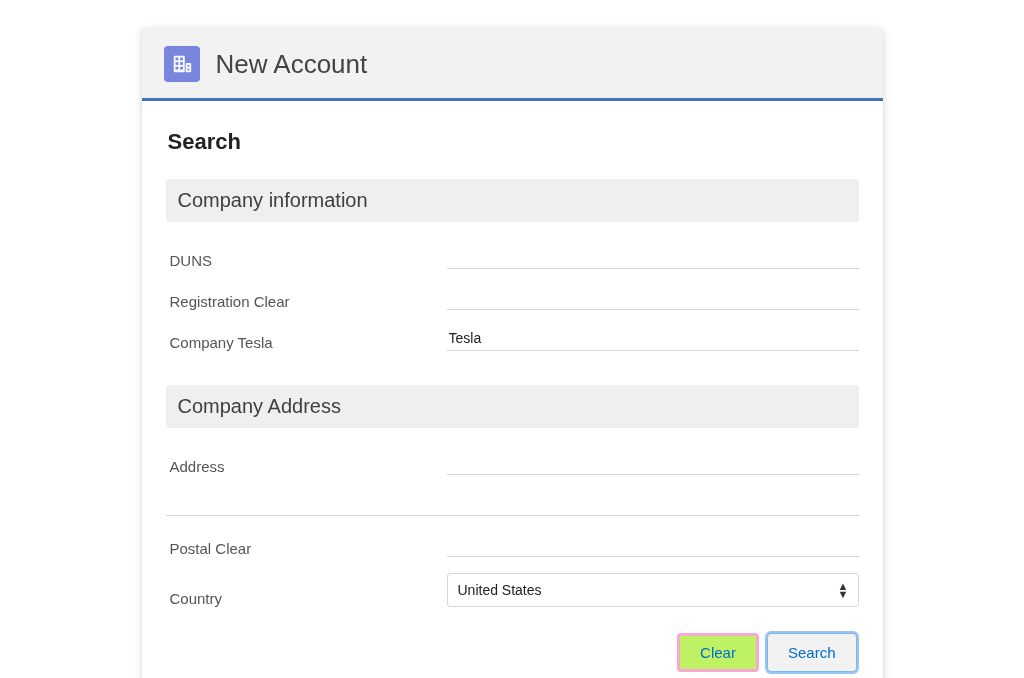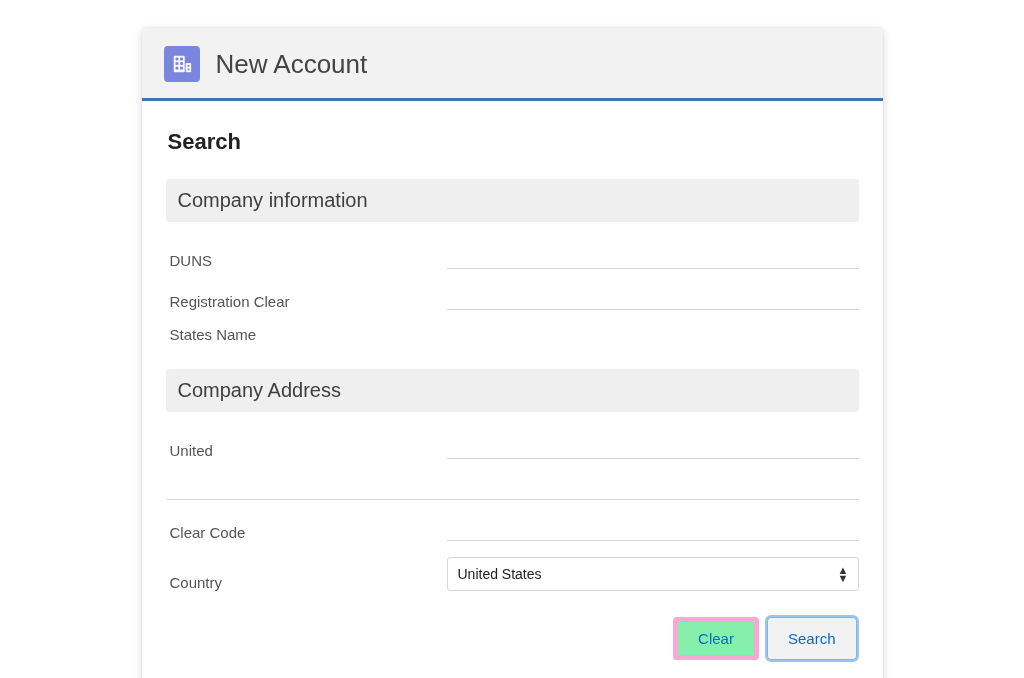--- a/index.html
+++ b/index.html
@@ -120,34 +120,34 @@
   .actions {
     display: flex;
     justify-content: flex-end;
     gap: 8px;
     margin-top: 18px;
     padding-right: 2px;
   }
   .btn {
     padding: 8px 20px;
     font-size: 15px;
-    border: 5px solid #f9a8d4;
+    border: 3px solid #f9a8d4;
     border-radius: 4px;
-    background: #86efac;
+    background: #bef264;
     color: #006dcc;
     cursor: pointer;
   }
   .btn-primary {
     background: #f2f2f2;
     border: 1px solid #7bb6ef;
     box-shadow: 0 0 0 2px rgba(72, 150, 230, 0.55);
     color: #006dcc;
   }
   .section-gap { height: 6px; }
-  .addr-section { margin-top: 12px; }
+  .addr-section { margin-top: 20px; }
 </style>
 </head>
 <body>
 
 <div class="card">
 
   <div class="card-header">
     <div class="header-icon">
       <svg width="22" height="22" viewBox="0 0 24 24" fill="none">
         <rect x="3" y="3" width="12" height="18" rx="1" fill="#fff" fill-opacity="0.95"></rect>
@@ -179,42 +179,45 @@
     </div>
 
     <div class="form-row">
       <div class="form-label">Registration Clear</div>
       <div class="form-input-wrap">
         <input class="form-input" type="text" value="" style="">
       </div>
     </div>
 
     <div class="form-row">
-      <div class="form-label">States Name</div>
+      <div class="form-label">Company Tesla</div>
+      <div class="form-input-wrap">
+        <input class="form-input" type="text" value="Tesla" style="">
+      </div>
     </div>
 
     <div class="section-gap"></div>
 
     <div class="section-header addr-section">Company Address</div>
 
     <div class="form-row">
-      <div class="form-label">United</div>
-      <div class="form-input-wrap">
-        <input class="form-input" type="text" value="" style="">
-      </div>
-    </div>
-
-    <div class="form-row">
-      <div class="form-input-wrap">
-        <input class="form-input" type="text" value="" style="">
-      </div>
-    </div>
-
-    <div class="form-row">
-      <div class="form-label">Clear Code</div>
+      <div class="form-label">Address</div>
+      <div class="form-input-wrap">
+        <input class="form-input" type="text" value="" style="">
+      </div>
+    </div>
+
+    <div class="form-row">
+      <div class="form-input-wrap">
+        <input class="form-input" type="text" value="" style="">
+      </div>
+    </div>
+
+    <div class="form-row">
+      <div class="form-label">Postal Clear</div>
       <div class="form-input-wrap">
         <input class="form-input" type="text" value="" style="">
       </div>
     </div>
 
     <div class="form-row">
       <div class="form-label">Country</div>
       <div class="form-select-wrap">
         <select class="form-select">
           <option>United States</option>

